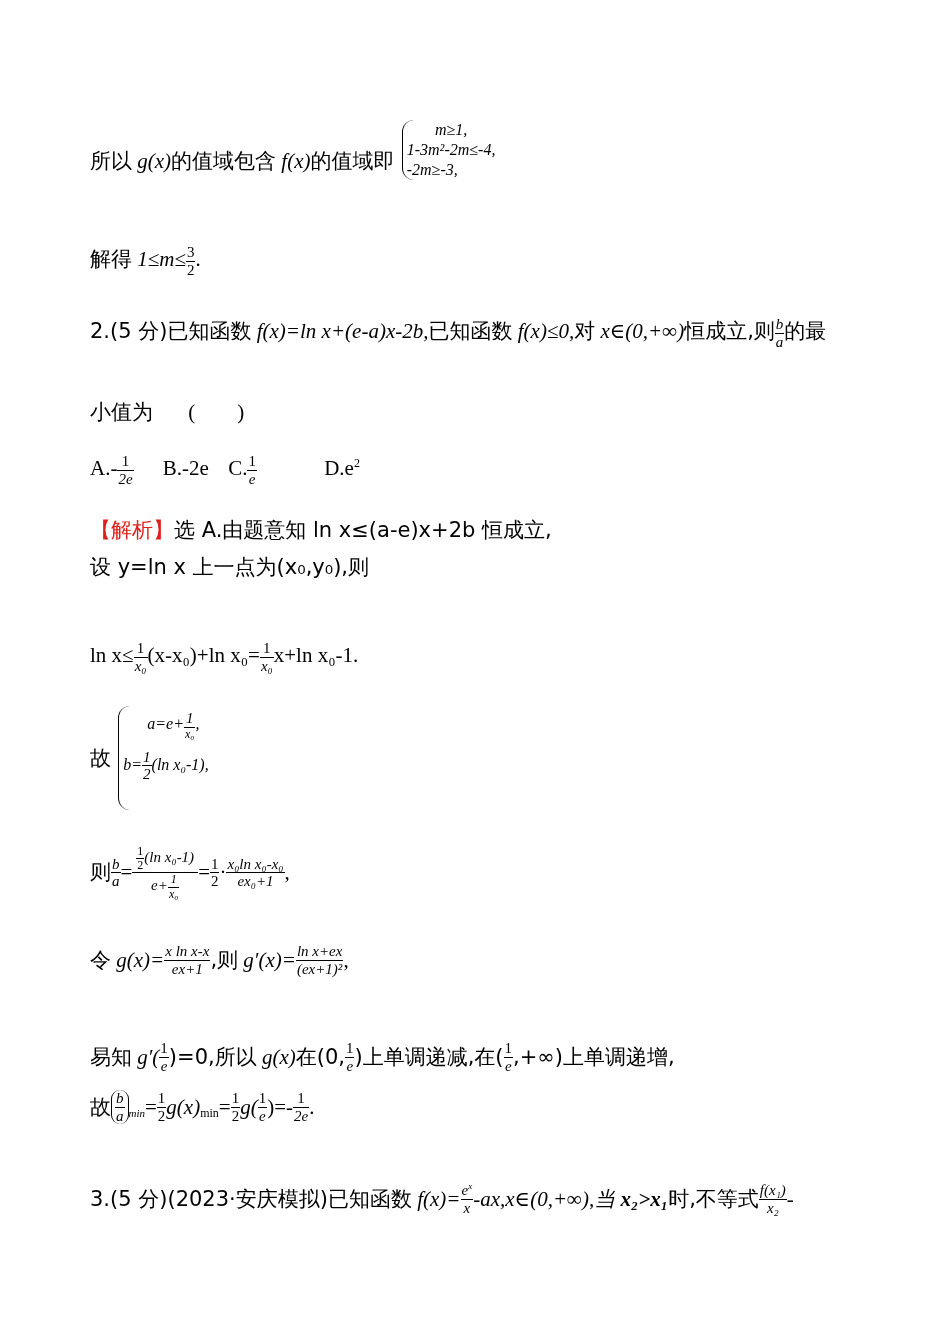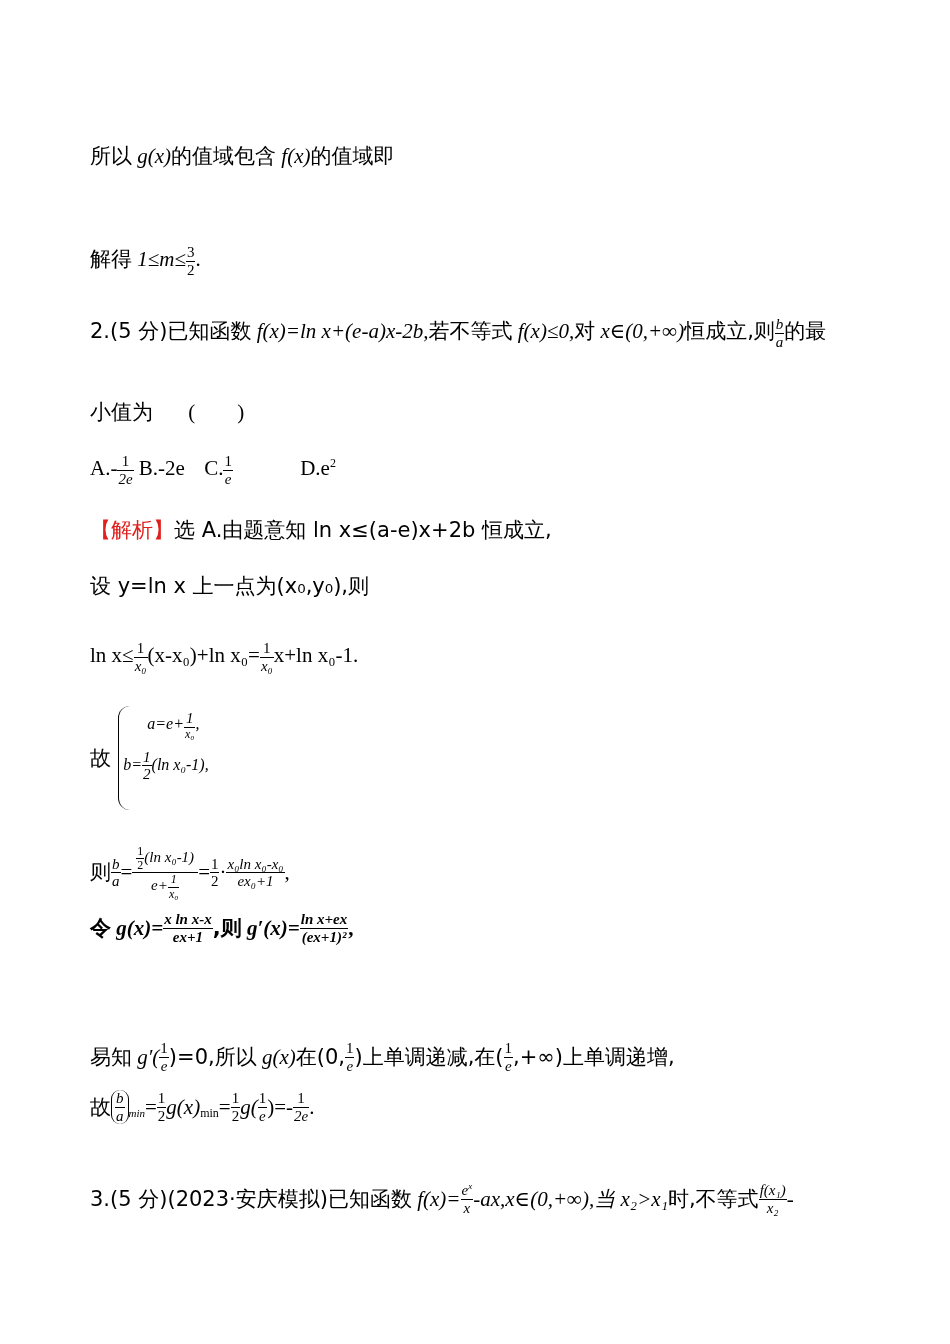--- a/index.html
+++ b/index.html
@@ -29,75 +29,80 @@
     border-radius: 10px; padding: 0 3px;
   }
 </style>
 </head>
 <body>
 
 <div class="line" style="top:146px;">
   <span class="cjk">所以</span>
   <i>g(x)</i><span class="cjk">的值域包含</span>
   <i>f(x)</i><span class="cjk">的值域即</span>
+  <span class="brace" style="margin-top:-26px;">
+    <span class="row it" style="text-align:center;">m≥1,</span>
+    <span class="row it">1-3m²-2m≤-4,</span>
+    <span class="row it">-2m≥-3,</span>
+  </span>
 </div>
 
 <div class="line" style="top:244px;">
   <span class="cjk">解得</span>
   <i>1≤m≤</i><span class="frac"><span class="num sm">3</span><span class="den sm">2</span></span><span>.</span>
 </div>
 
 <div class="line" style="top:316px;">
   <span class="cjk">2.(5 分)已知函数</span>
-  <i>f(x)=ln x+(e-a)x-2b,</i><span class="cjk">若不等式</span>
+  <i>f(x)=ln x+(e-a)x-2b,</i><span class="cjk">已知函数</span>
   <i>f(x)≤0,</i><span class="cjk">对</span>
   <i>x∈(0,+∞)</i><span class="cjk">恒成立,则</span><span class="frac"><span class="num sm it">b</span><span class="den sm it">a</span></span><span class="cjk">的最</span>
 </div>
 <div class="line" style="top:402px;">
   <span class="cjk">小值为</span>
   <span style="margin-left:30px; white-space:pre;">(        )</span>
 </div>
 
 <div class="line" style="top:453px;">
   <span><span>A.-</span><span class="frac"><span class="num sm">1</span><span class="den sm it">2e</span></span></span>
-  <span style="margin-left:0;">B.-2e</span>
+  <span style="margin-left:24px;">B.-2e</span>
   <span style="margin-left:14px;"><span>C.</span><span class="frac"><span class="num sm">1</span><span class="den sm it">e</span></span></span>
   <span style="margin-left:62px;"><span>D.e</span><sup>2</sup></span>
 </div>
 
 <div class="line" style="top:520px;">
   <span class="cjk red">【解析】</span><span class="cjk">选 A.由题意知 ln x≤(a-e)x+2b 恒成立,</span>
 </div>
-<div class="line" style="top:576px;">
+<div class="line" style="top:557px;">
   <span class="cjk">设 y=ln x 上一点为(x₀,y₀),则</span>
 </div>
 <div class="line" style="top:640px;">
   <span>ln x≤</span><span class="frac"><span class="num sm">1</span><span class="den sm it">x₀</span></span><span>(x-x₀)+ln x₀=</span><span class="frac"><span class="num sm">1</span><span class="den sm it">x₀</span></span><span>x+ln x₀-1.</span>
 </div>
 <div class="line" style="top:706px;">
   <span class="cjk" style="vertical-align:middle;">故</span>
   <span class="brace" style="height:100px; padding-top:4px;">
     <span class="row it" style="padding-left:24px;"><span>a=e+</span><span class="frac"><span class="num sm">1</span><span class="den xs it">x₀</span></span><span>,</span></span>
     <span class="row it" style="margin-top:8px;"><span>b=</span><span class="frac"><span class="num sm">1</span><span class="den sm">2</span></span><span>(ln  x₀-1),</span></span>
   </span>
 </div>
 <div class="line" style="top:845px;">
   <span class="cjk" style="vertical-align:middle;">则</span><span class="frac"><span class="num sm it">b</span><span class="den sm it">a</span></span><span style="vertical-align:middle;">=</span><span class="frac"><span class="num sm" style="padding:0 4px;"><span class="frac"><span class="num xs">1</span><span class="den xs">2</span></span><span class="it">(ln  x₀-1)</span></span><span class="den sm it"><span>e+</span><span class="frac"><span class="num xs">1</span><span class="den xs">x₀</span></span></span></span><span style="vertical-align:middle;">=</span><span class="frac"><span class="num sm">1</span><span class="den sm">2</span></span><span style="vertical-align:middle;">·</span><span class="frac"><span class="num sm it">x₀ln  x₀-x₀</span><span class="den sm it">ex₀+1</span></span><span style="vertical-align:middle;">,</span>
 </div>
-<div class="line" style="top:911px;font-weight:bold;">
+<div class="line" style="top:943px;">
   <span class="cjk" style="vertical-align:middle;">令</span>
   <i style="vertical-align:middle;">g(x)=</i><span class="frac"><span class="num sm it">x ln x-x</span><span class="den sm it">ex+1</span></span><span class="cjk" style="vertical-align:middle;">,则</span>
   <i style="vertical-align:middle;">g′(x)=</i><span class="frac"><span class="num sm it">ln x+ex</span><span class="den sm it">(ex+1)²</span></span><span style="vertical-align:middle;">,</span>
 </div>
 <div class="line" style="top:1020px;margin-top:20px;">
   <span class="cjk" style="vertical-align:middle;">易知</span>
   <i style="vertical-align:middle;">g′(</i><span class="frac"><span class="num sm">1</span><span class="den sm it">e</span></span><span class="cjk" style="vertical-align:middle;">)=0,所以</span>
   <i style="vertical-align:middle;">g(x)</i><span class="cjk" style="vertical-align:middle;">在(0,</span><span class="frac"><span class="num sm">1</span><span class="den sm it">e</span></span><span class="cjk" style="vertical-align:middle;">)上单调递减,在(</span><span class="frac"><span class="num sm">1</span><span class="den sm it">e</span></span><span class="cjk" style="vertical-align:middle;">,+∞)上单调递增,</span>
 </div>
 <div class="line" style="top:1090px;">
   <span class="cjk" style="vertical-align:middle;">故</span><span class="paren-big"><span class="frac"><span class="num sm it">b</span><span class="den sm it">a</span></span></span><sub class="it" style="font-size:11px;">min</sub><span style="vertical-align:middle;">=</span><span class="frac"><span class="num sm">1</span><span class="den sm">2</span></span><i style="vertical-align:middle;">g(x)</i><sub>min</sub><span style="vertical-align:middle;">=</span><span class="frac"><span class="num sm">1</span><span class="den sm">2</span></span><i style="vertical-align:middle;">g(</i><span class="frac"><span class="num sm">1</span><span class="den sm it">e</span></span><span style="vertical-align:middle;">)=-</span><span class="frac"><span class="num sm">1</span><span class="den sm it">2e</span></span><span style="vertical-align:middle;">.</span>
 </div>
 
 <div class="line" style="top:1182px;">
   <span class="cjk" style="vertical-align:middle;">3.(5 分)(2023·安庆模拟)已知函数</span>
   <i style="vertical-align:middle;">f(x)=</i><span class="frac"><span class="num sm it"><span>e</span><sup style="font-size:9px;">x</sup></span><span class="den sm it">x</span></span><i style="vertical-align:middle;">-ax,x∈(0,+∞),当</i><span class="cjk" style="vertical-align:middle;"></span>
-  <i style="vertical-align:middle;">x₂&gt;x₁</i><span class="cjk" style="vertical-align:middle;">时,不等式</span><span class="frac"><span class="num sm it">f(x₁)</span><span class="den sm it">x₂</span></span><span style="vertical-align:middle;">-</span>
+  <i style="vertical-align:middle;font-weight:bold;">x₂&gt;x₁</i><span class="cjk" style="vertical-align:middle;">时,不等式</span><span class="frac"><span class="num sm it">f(x₁)</span><span class="den sm it">x₂</span></span><span style="vertical-align:middle;">-</span>
 </div>
 
 </body></html>

